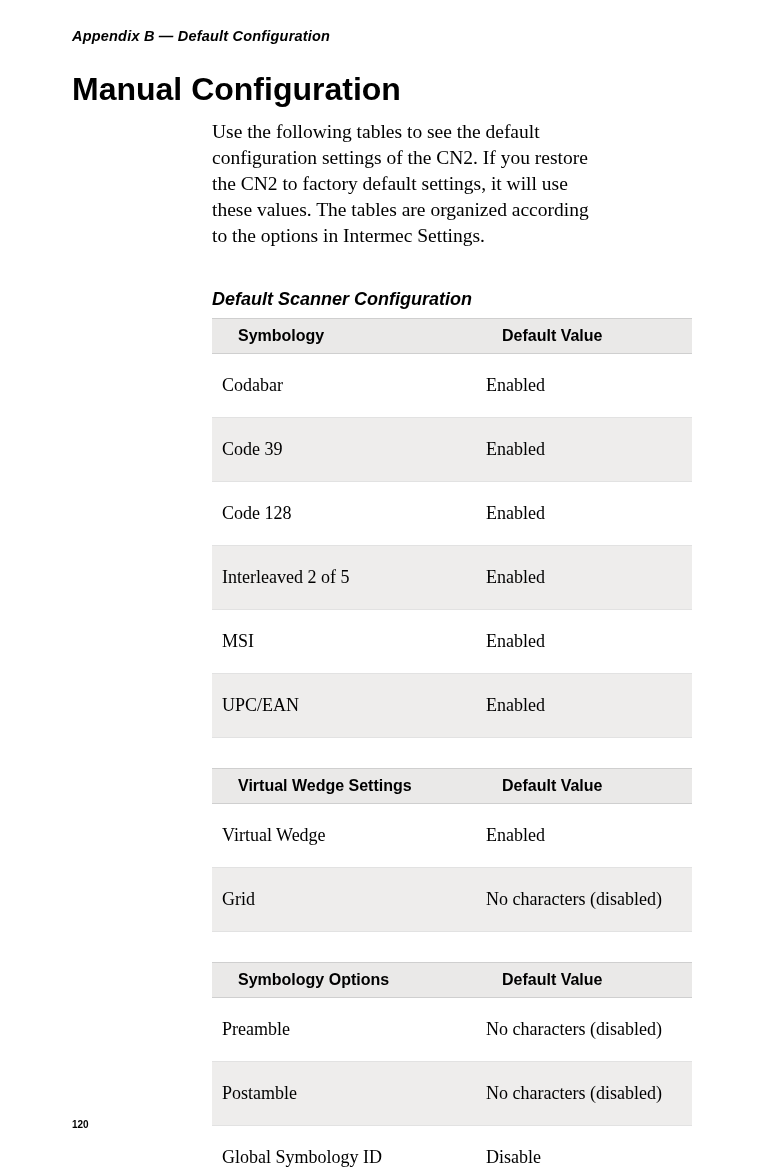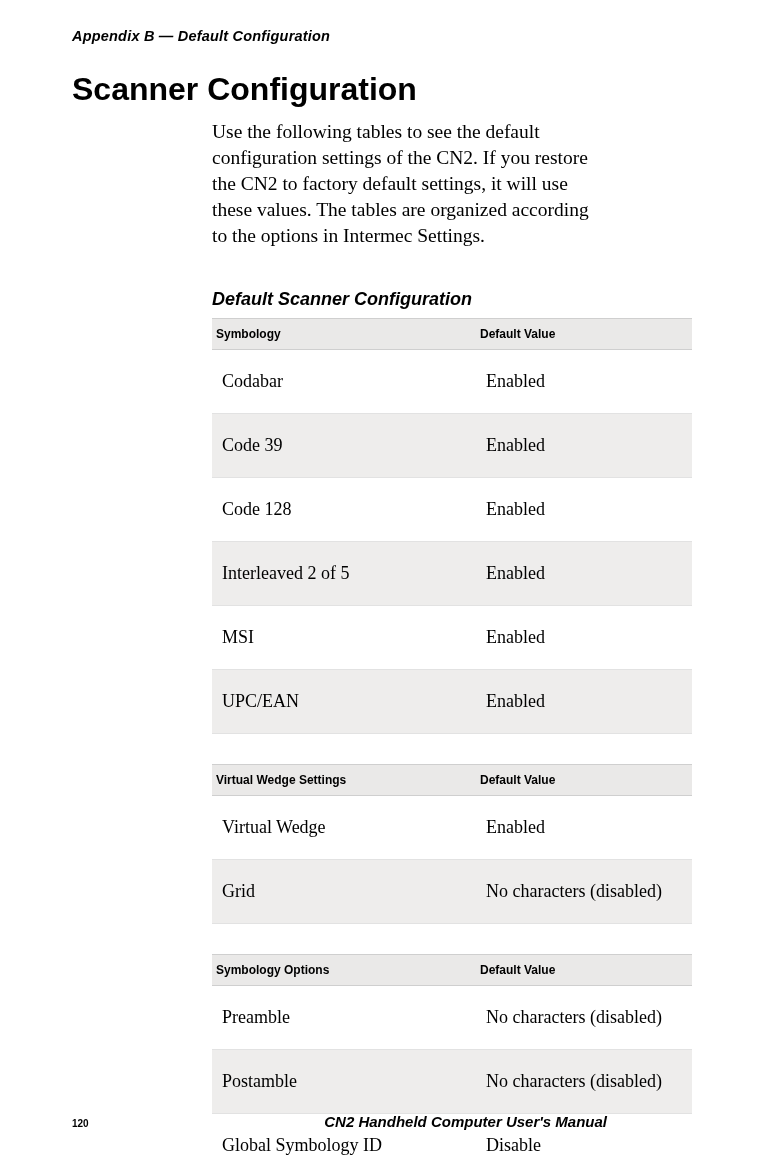--- a/index.html
+++ b/index.html
@@ -44,24 +44,24 @@
   }
   table.cfg {
     width: 480px;
     border-collapse: collapse;
     margin-bottom: 30px;
     font-size: 17px;
   }
   table.cfg th {
     font-family: "Segoe UI", "Helvetica Neue", Arial, sans-serif;
     font-weight: 700;
-    font-size: 12px;
+    font-size: 16px;
     text-align: left;
     background: #eae9e8;
-    padding: 8px 4px;
+    padding: 8px 26px;
     border-top: 1px solid #cfcfcf;
     border-bottom: 1px solid #cfcfcf;
   }
   table.cfg td {
     font-family: "Adobe Garamond Pro", Garamond, Georgia, "Times New Roman", serif;
     font-size: 18px;
     padding: 21px 10px;
     border-bottom: 1px solid #e2e2e2;
   }
   table.cfg tbody tr.alt td {
@@ -90,21 +90,21 @@
     font-size: 15px;
   }
 </style>
 </head>
 <body>
 
 <div class="page">
 
   <div class="running-head">Appendix B — Default Configuration</div>
 
-  <h1 class="doc-title">Scanner Configuration</h1>
+  <h1 class="doc-title">Manual Configuration</h1>
 
   <div class="body-indent">
 
     <p class="intro">Use the following tables to see the default configuration settings of the CN2. If you restore the CN2 to factory default settings, it will use these values. The tables are organized according to the options in Intermec Settings.</p>
 
     <h2 class="table-title">Default Scanner Configuration</h2>
 
     <table class="cfg">
       <thead>
         <tr>
@@ -179,16 +179,15 @@
           <td>Global Symbology ID</td>
           <td>Disable</td>
         </tr>
       </tbody>
     </table>
 
   </div>
 
   <div class="footer">
     <div class="pageno">120</div>
-    <div class="manual">CN2 Handheld Computer User's Manual</div>
   </div>
 
 </div>
 
 </body></html>

